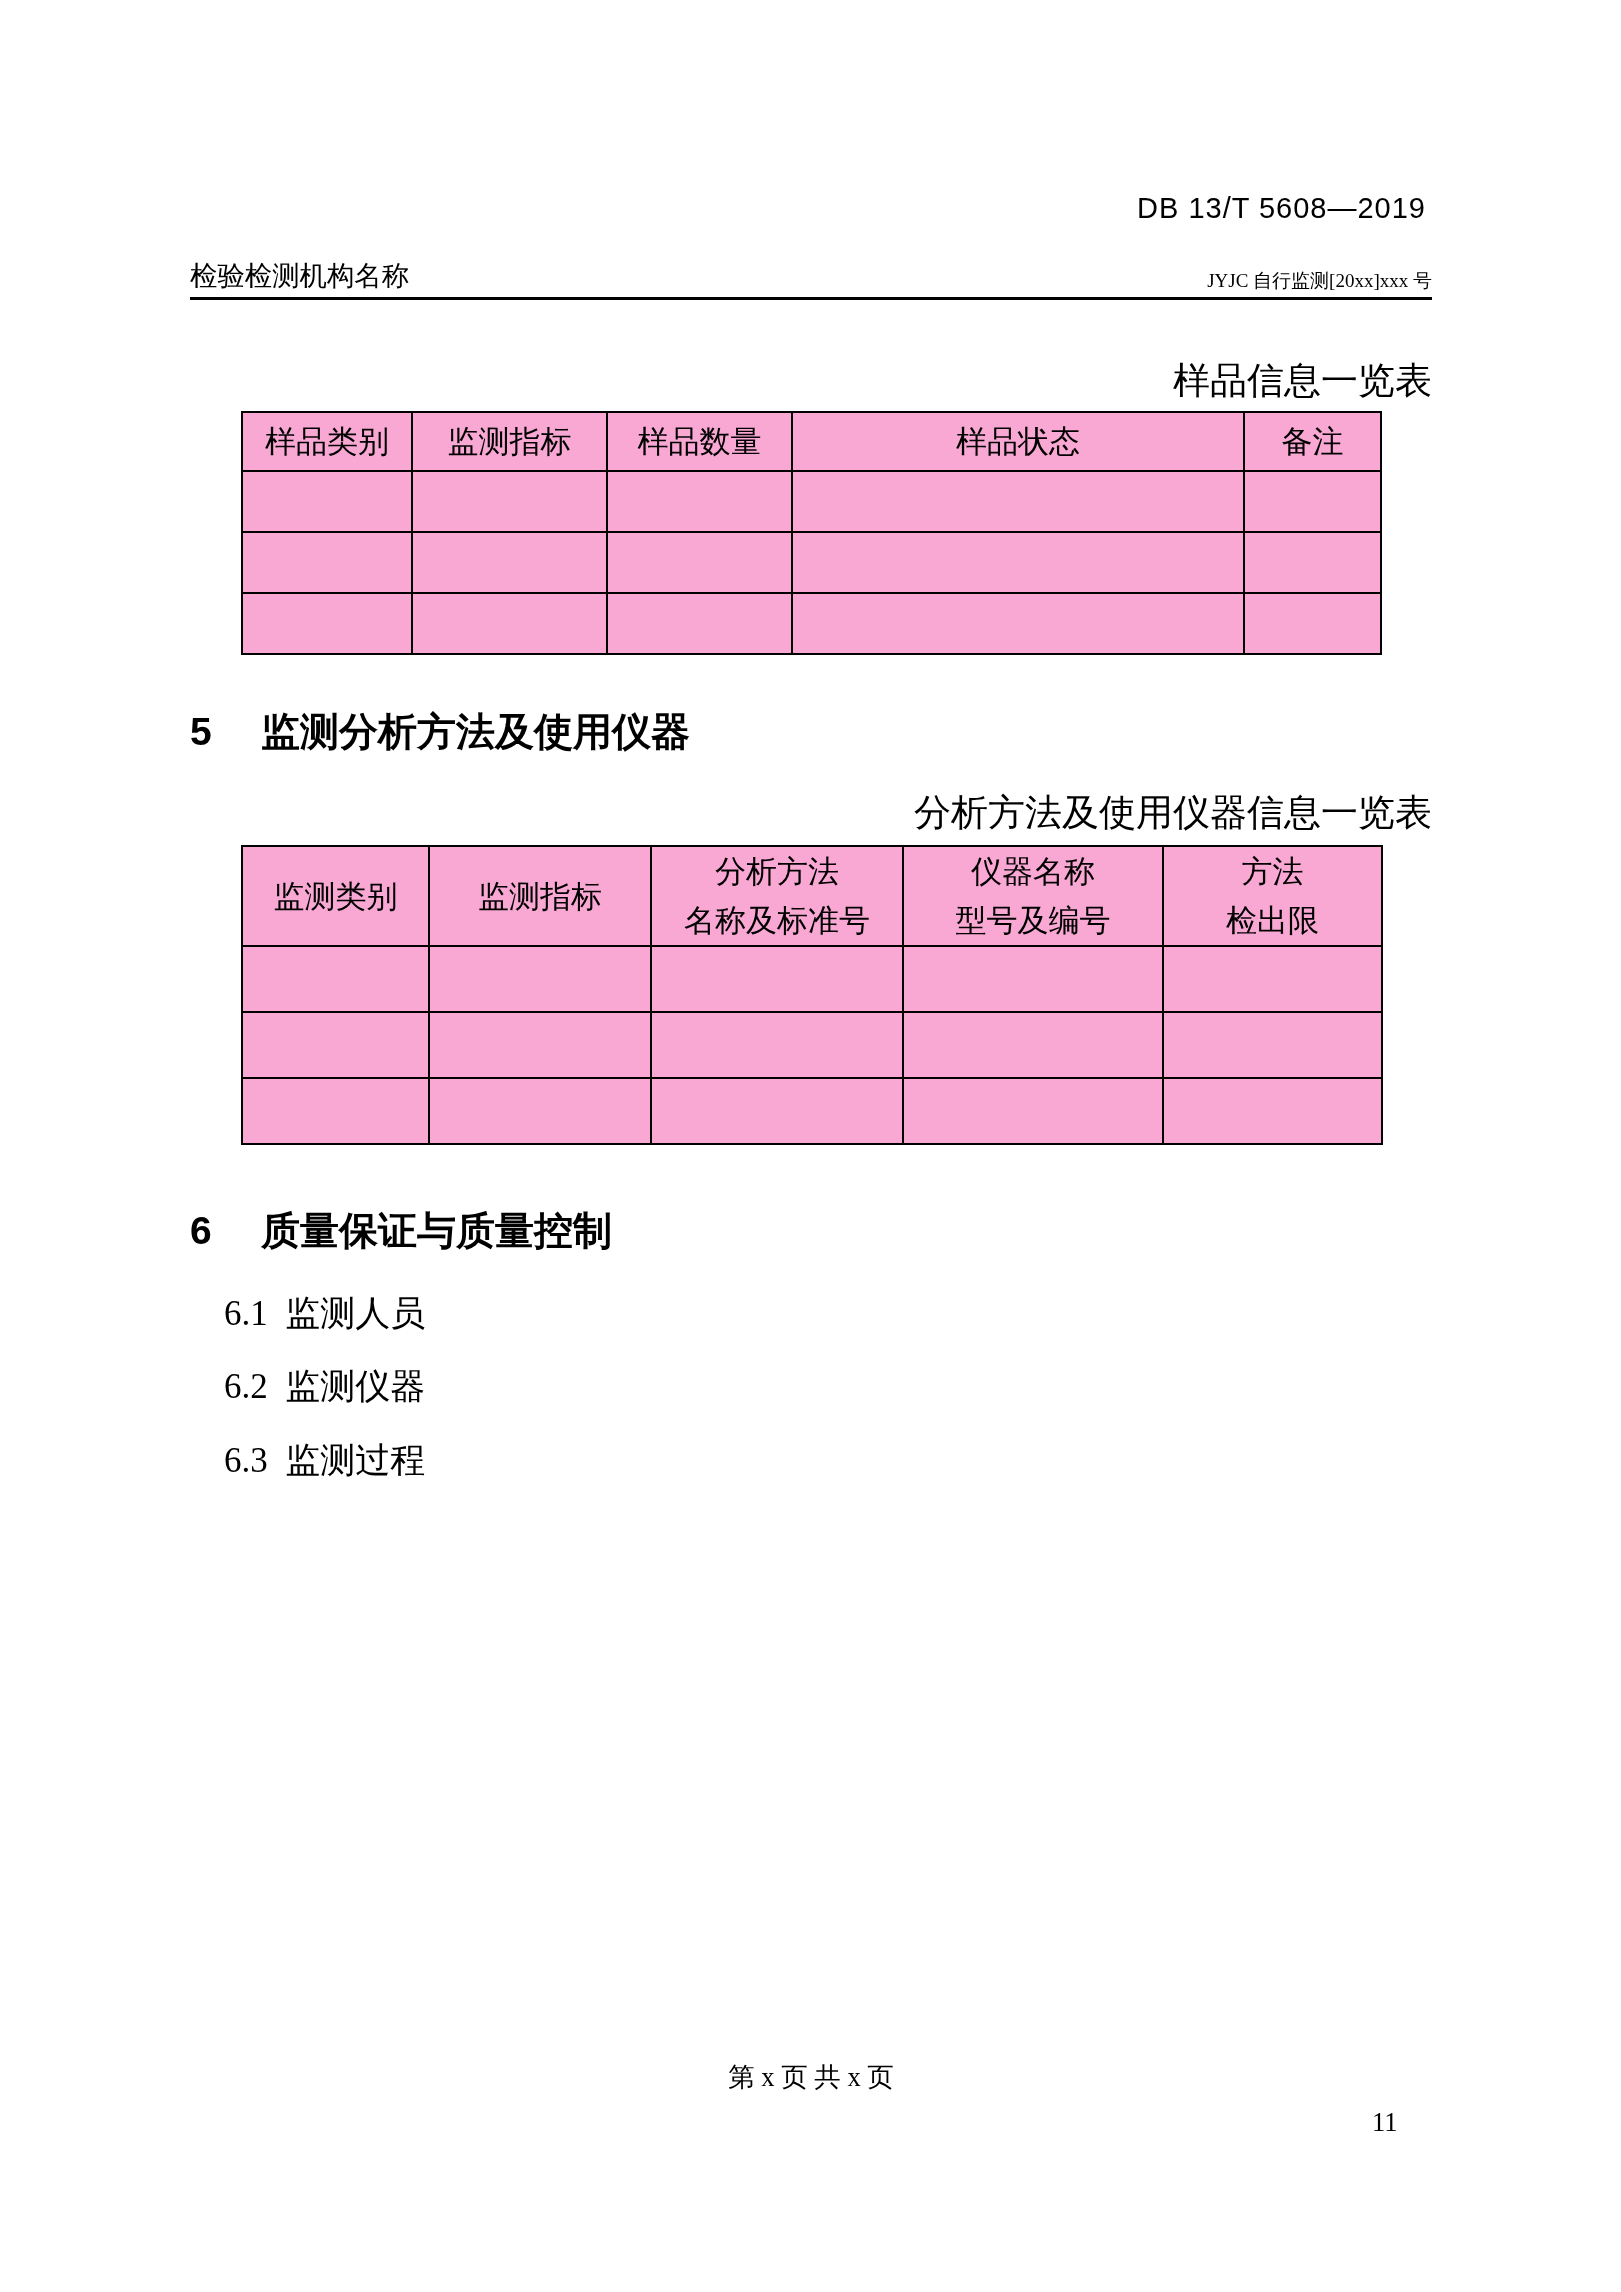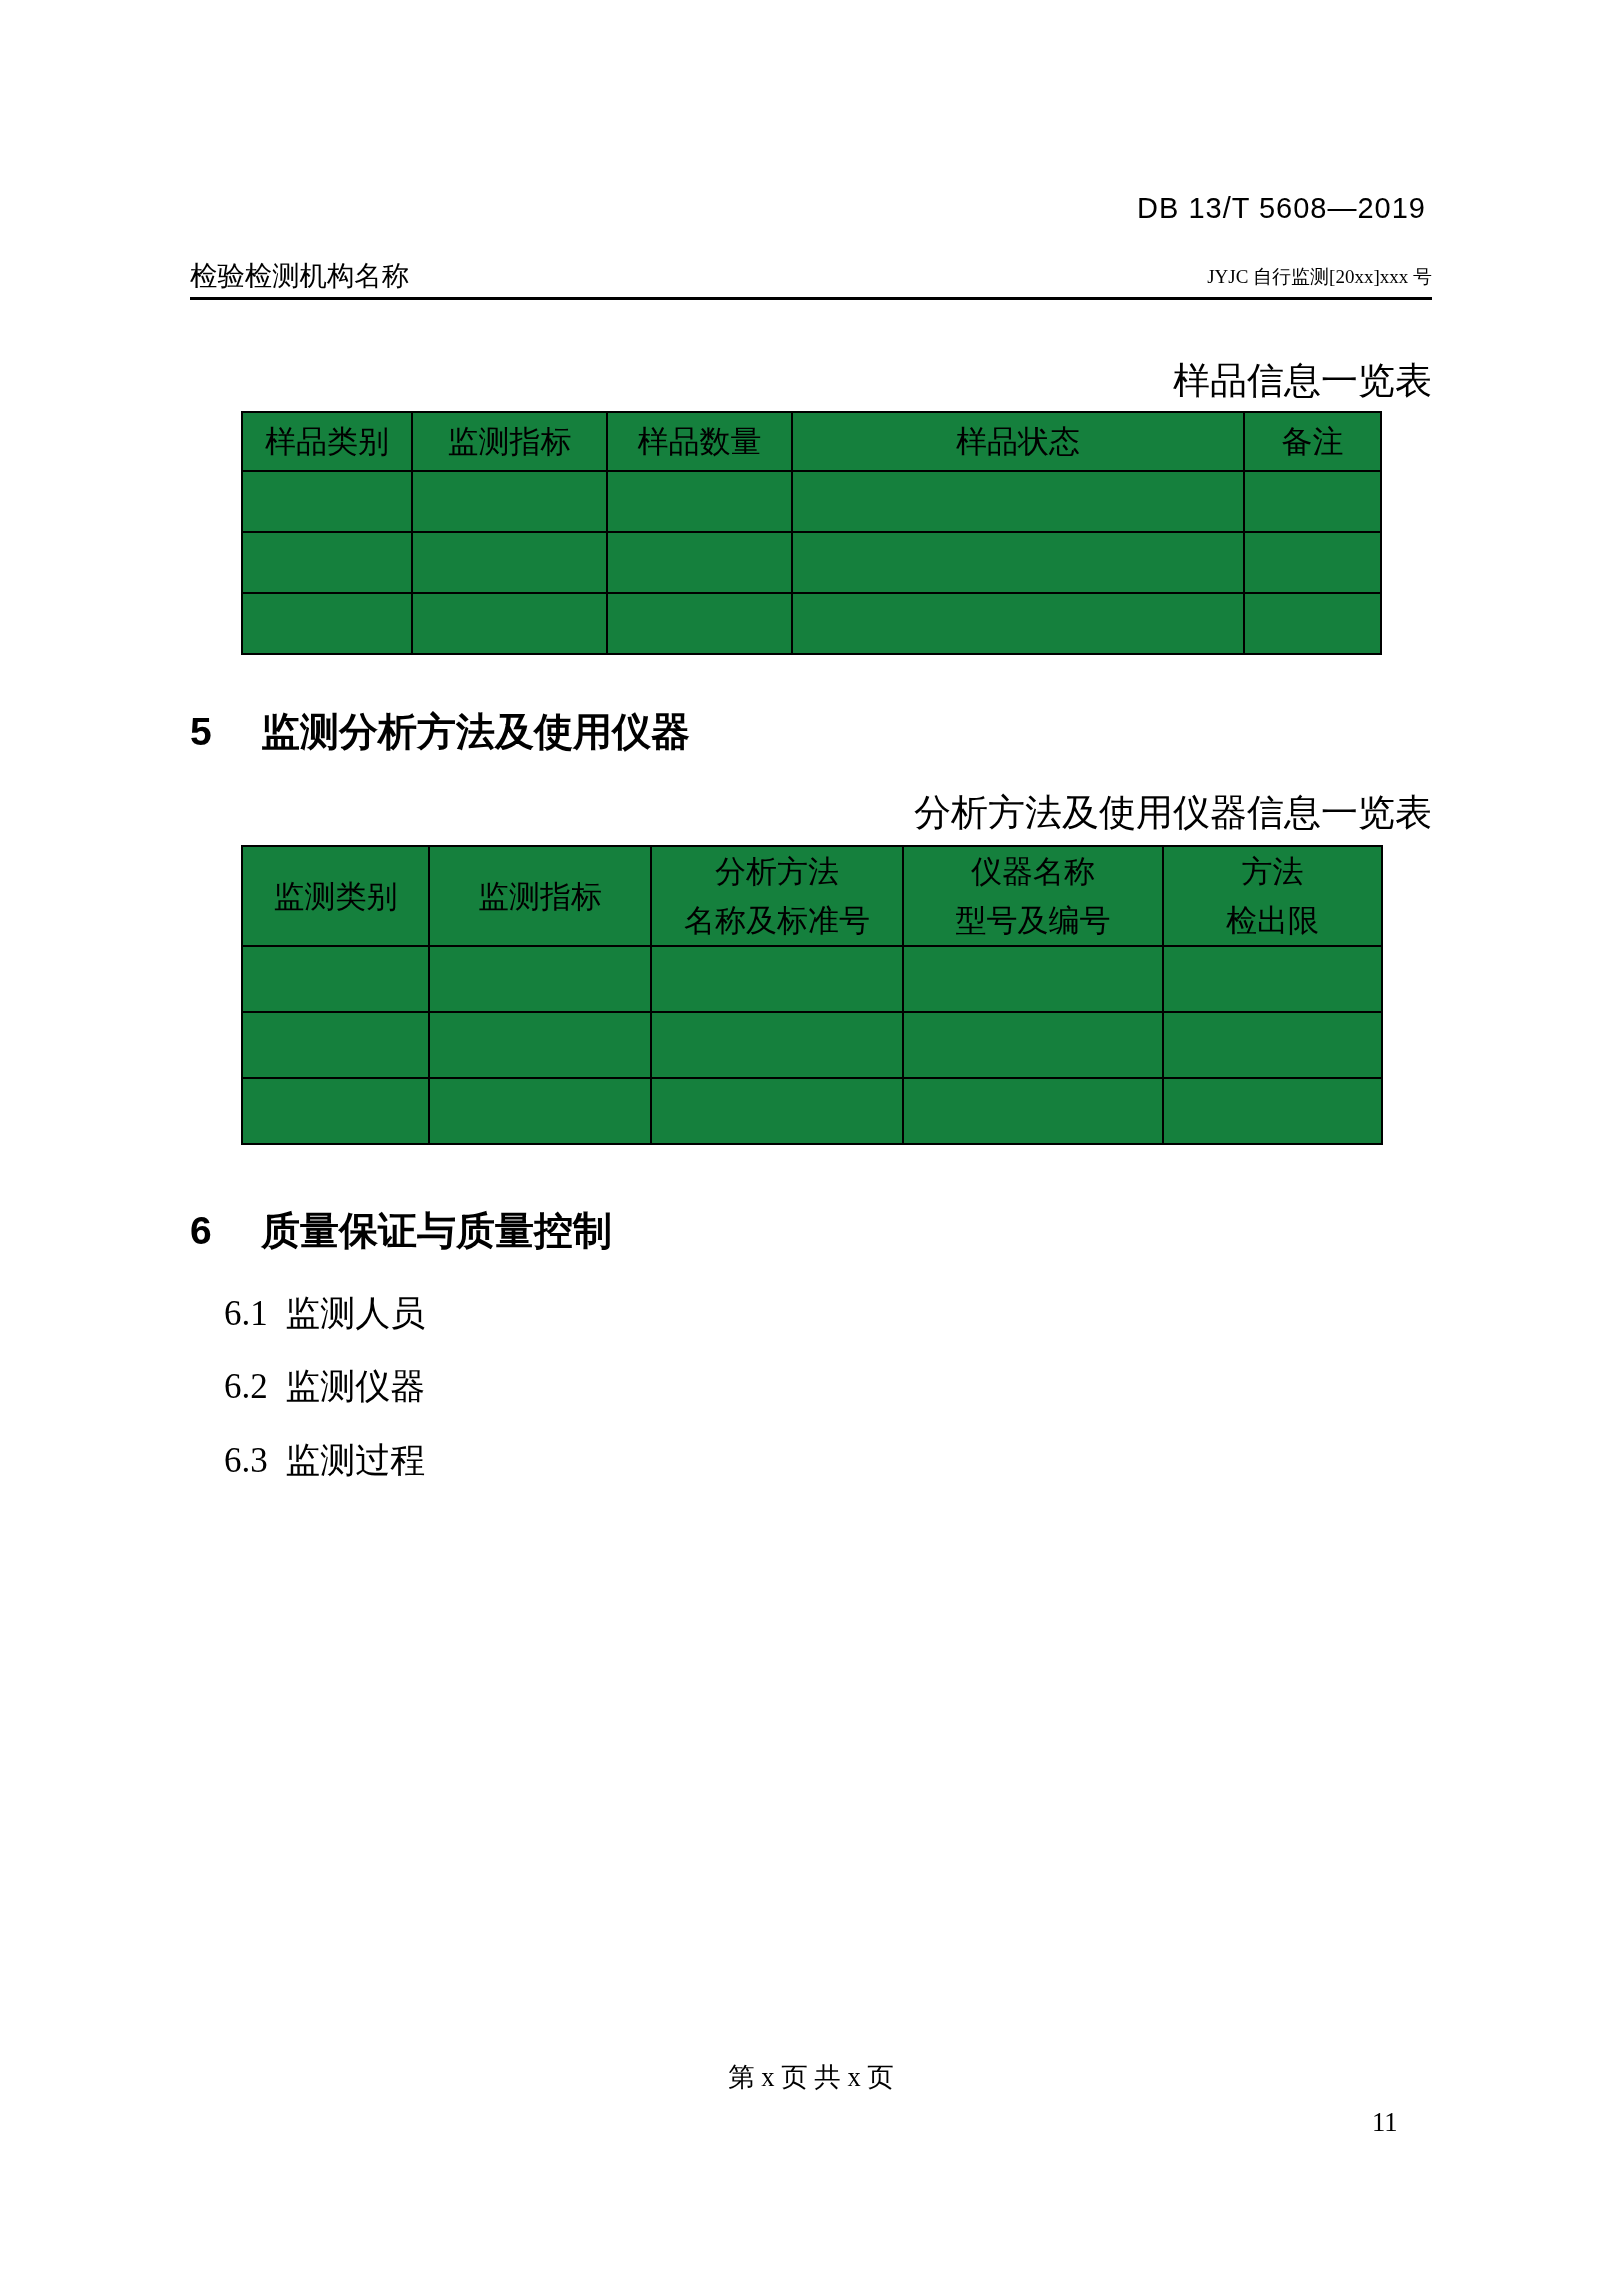--- a/index.html
+++ b/index.html
@@ -14,38 +14,38 @@
   
   .doc-number{
     position:absolute;top:194px;right:195px;
     font-family:"Liberation Sans","DejaVu Sans",sans-serif;
     font-size:29px;line-height:1;letter-spacing:1px;
     font-stretch:condensed;
   }
   
   .page-header{
     position:absolute;left:190px;top:263px;width:1242px;
-    display:flex;justify-content:space-between;align-items:center;
+    display:flex;justify-content:space-between;align-items:flex-end;
     border-bottom:3.9px solid #000;
     padding-bottom:6.9px;
   }
   .page-header .org{font-size:27.4px;line-height:1;}
   .page-header .ref{font-size:19px;line-height:1;}
   
   .tbl-caption{
     position:absolute;left:190px;width:1242px;
     text-align:right;font-size:37px;line-height:1;
   }
   .caption-1{top:362px;}
   .caption-2{top:794px;}
   
   table.doc-table{
     position:absolute;left:241px;
     border-collapse:collapse;table-layout:fixed;
-    background:#15803d;
+    background:#f9a8d4;
   }
   table.doc-table td{
     border-left:2px solid #000;border-right:2px solid #000;
     border-top:2.9px solid #000;border-bottom:2.9px solid #000;
     padding:0;text-align:center;vertical-align:middle;
     font-size:31px;line-height:1.2;
   }
   table.doc-table{border:2.9px solid #000;}
   #sample-table{top:411px;width:1139px;}
   #sample-table tr.head{height:59px;}

